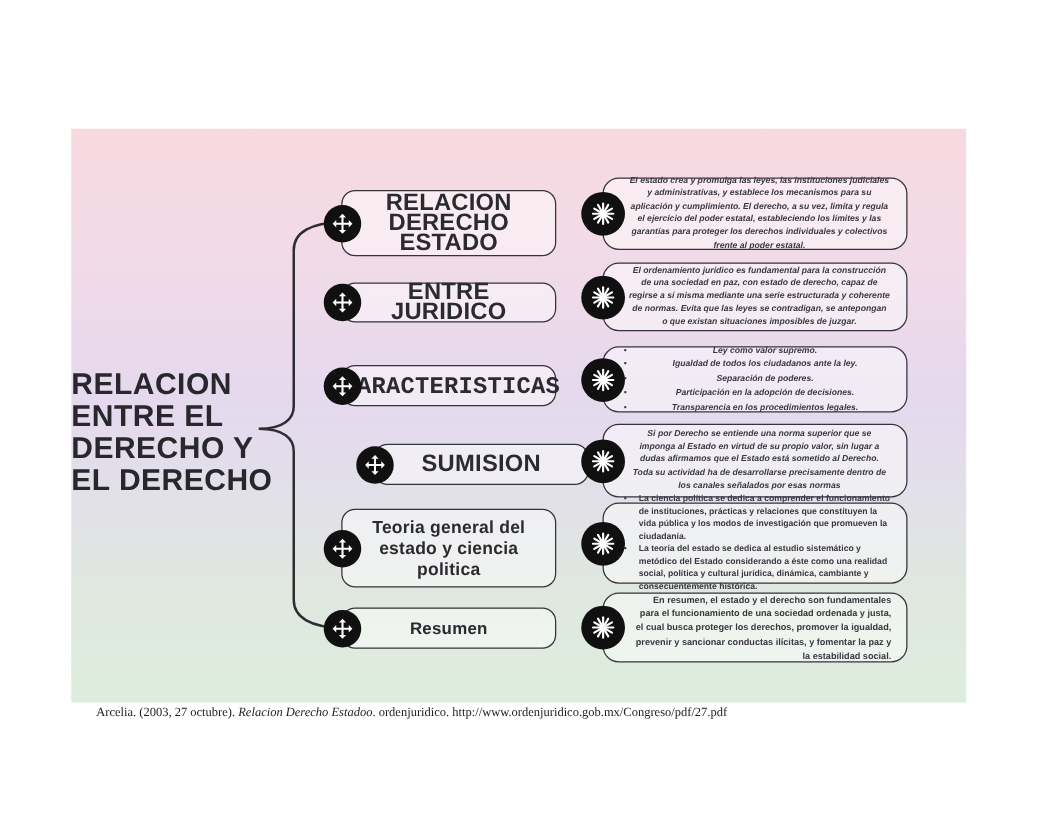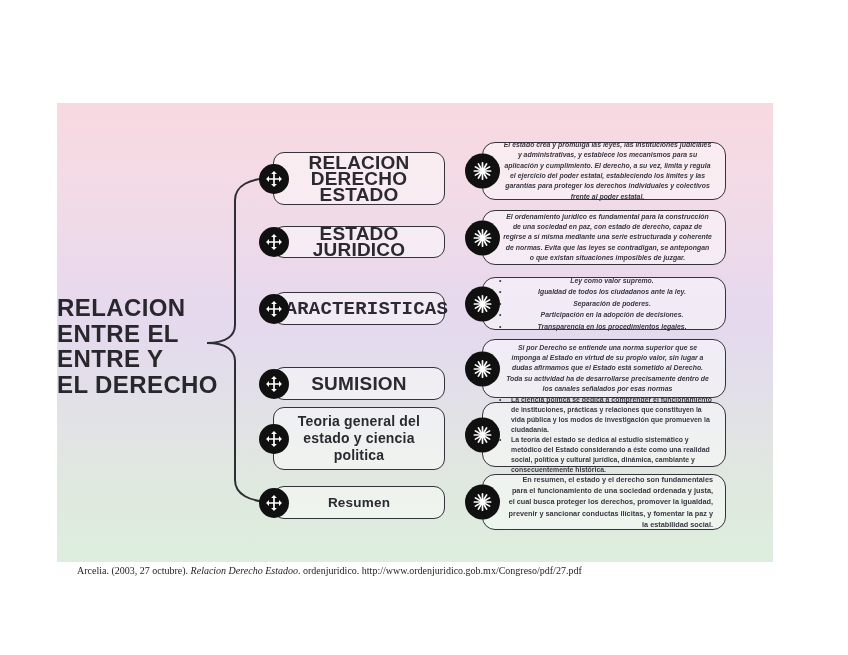--- a/index.html
+++ b/index.html
@@ -45,52 +45,52 @@
   <div class="diagram">
 
     <svg class="brace-svg" viewBox="0 0 716 459" xmlns="http://www.w3.org/2000/svg">
       <path d="M 216 75 C 192 75 178 83 178 97 L 178 222 C 178 232 170 240 150 240
                C 170 240 178 248 178 258 L 178 377 C 178 391 192 399 216 399" fill="none" stroke="#2e2d33" stroke-width="2" stroke-linecap="round"></path>
     </svg>
 
     <div class="main-title">
       <div>RELACION</div>
       <div>ENTRE EL</div>
-      <div>ENTRE Y</div>
+      <div>DERECHO Y</div>
       <div>EL DERECHO</div>
     </div>
 
     <div class="node-box" style="top:49px;height:53px;">
       <span class="icon-circle node-icon">
         <svg width="20" height="20" viewBox="0 0 24 24">
             <path fill="#ffffff" d="M12 2.5 L15.5 6 L13 6 L13 11 L18 11 L18 8.5 L21.5 12 L18 15.5 L18 13 L13 13 L13 18 L15.5 18 L12 21.5 L8.5 18 L11 18 L11 13 L6 13 L6 15.5 L2.5 12 L6 8.5 L6 11 L11 11 L11 6 L8.5 6 Z"></path>
           </svg>
       </span>
       <div class="node-label">RELACION DERECHO ESTADO</div>
     </div>
 
     <div class="node-box" style="top:123px;height:32px;">
       <span class="icon-circle node-icon">
         <svg width="20" height="20" viewBox="0 0 24 24">
             <path fill="#ffffff" d="M12 2.5 L15.5 6 L13 6 L13 11 L18 11 L18 8.5 L21.5 12 L18 15.5 L18 13 L13 13 L13 18 L15.5 18 L12 21.5 L8.5 18 L11 18 L11 13 L6 13 L6 15.5 L2.5 12 L6 8.5 L6 11 L11 11 L11 6 L8.5 6 Z"></path>
           </svg>
       </span>
-      <div class="node-label">ESTADO JURIDICO</div>
+      <div class="node-label">ENTRE JURIDICO</div>
     </div>
 
     <div class="node-box" style="top:189px;height:33px;font-family:Liberation Mono, monospace;">
       <span class="icon-circle node-icon">
         <svg width="20" height="20" viewBox="0 0 24 24">
             <path fill="#ffffff" d="M12 2.5 L15.5 6 L13 6 L13 11 L18 11 L18 8.5 L21.5 12 L18 15.5 L18 13 L13 13 L13 18 L15.5 18 L12 21.5 L8.5 18 L11 18 L11 13 L6 13 L6 15.5 L2.5 12 L6 8.5 L6 11 L11 11 L11 6 L8.5 6 Z"></path>
           </svg>
       </span>
       <div class="node-label">CARACTERISTICAS</div>
     </div>
 
-    <div class="node-box" style="top:264px;height:33px;">
+    <div class="node-box" style="top:252px;height:33px;margin-left:26px;">
       <span class="icon-circle node-icon">
         <svg width="20" height="20" viewBox="0 0 24 24">
             <path fill="#ffffff" d="M12 2.5 L15.5 6 L13 6 L13 11 L18 11 L18 8.5 L21.5 12 L18 15.5 L18 13 L13 13 L13 18 L15.5 18 L12 21.5 L8.5 18 L11 18 L11 13 L6 13 L6 15.5 L2.5 12 L6 8.5 L6 11 L11 11 L11 6 L8.5 6 Z"></path>
           </svg>
       </span>
       <div class="node-label">SUMISION</div>
     </div>
 
     <div class="node-box" style="top:304px;height:63px;">
       <span class="icon-circle node-icon">

